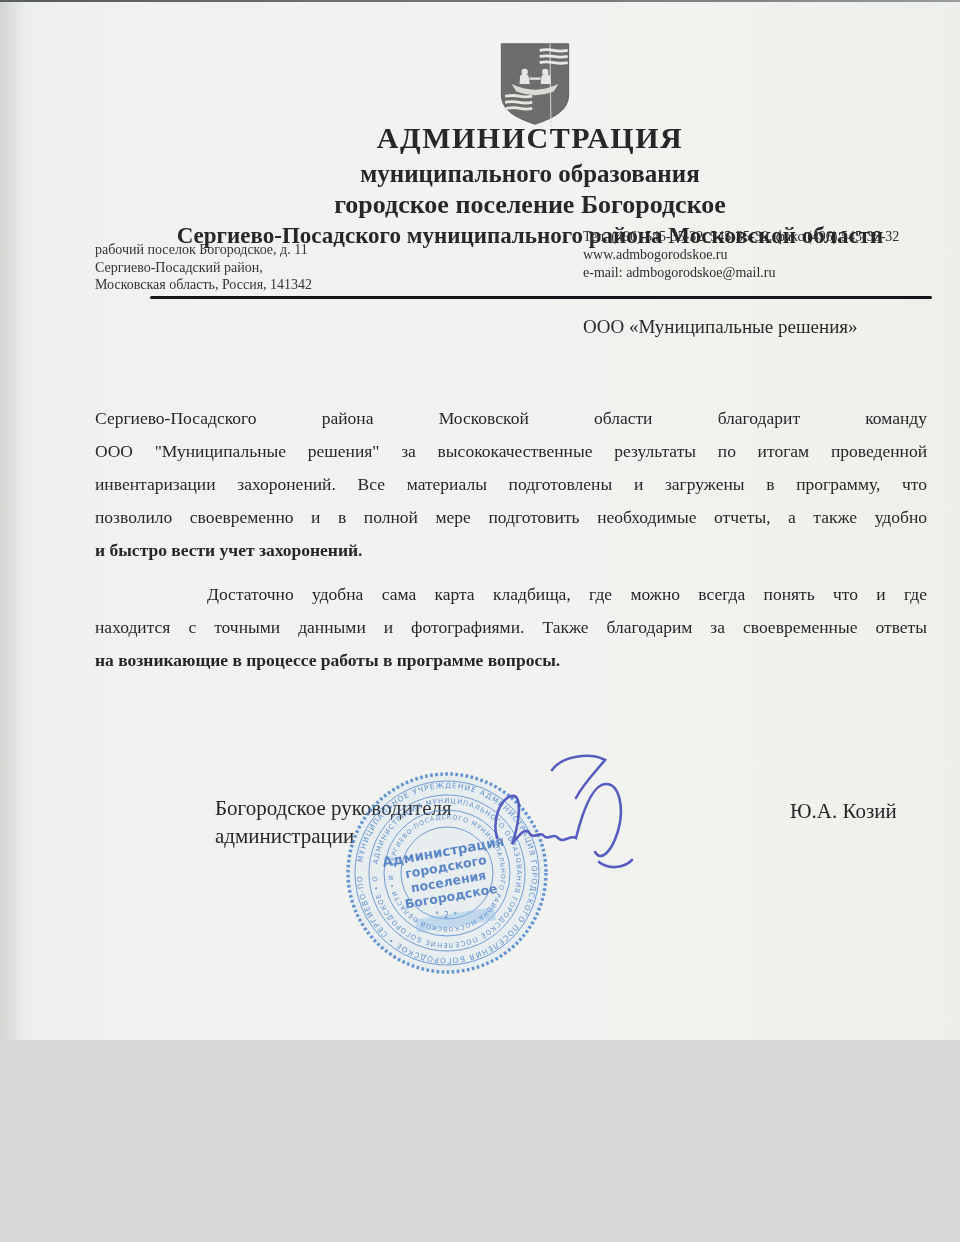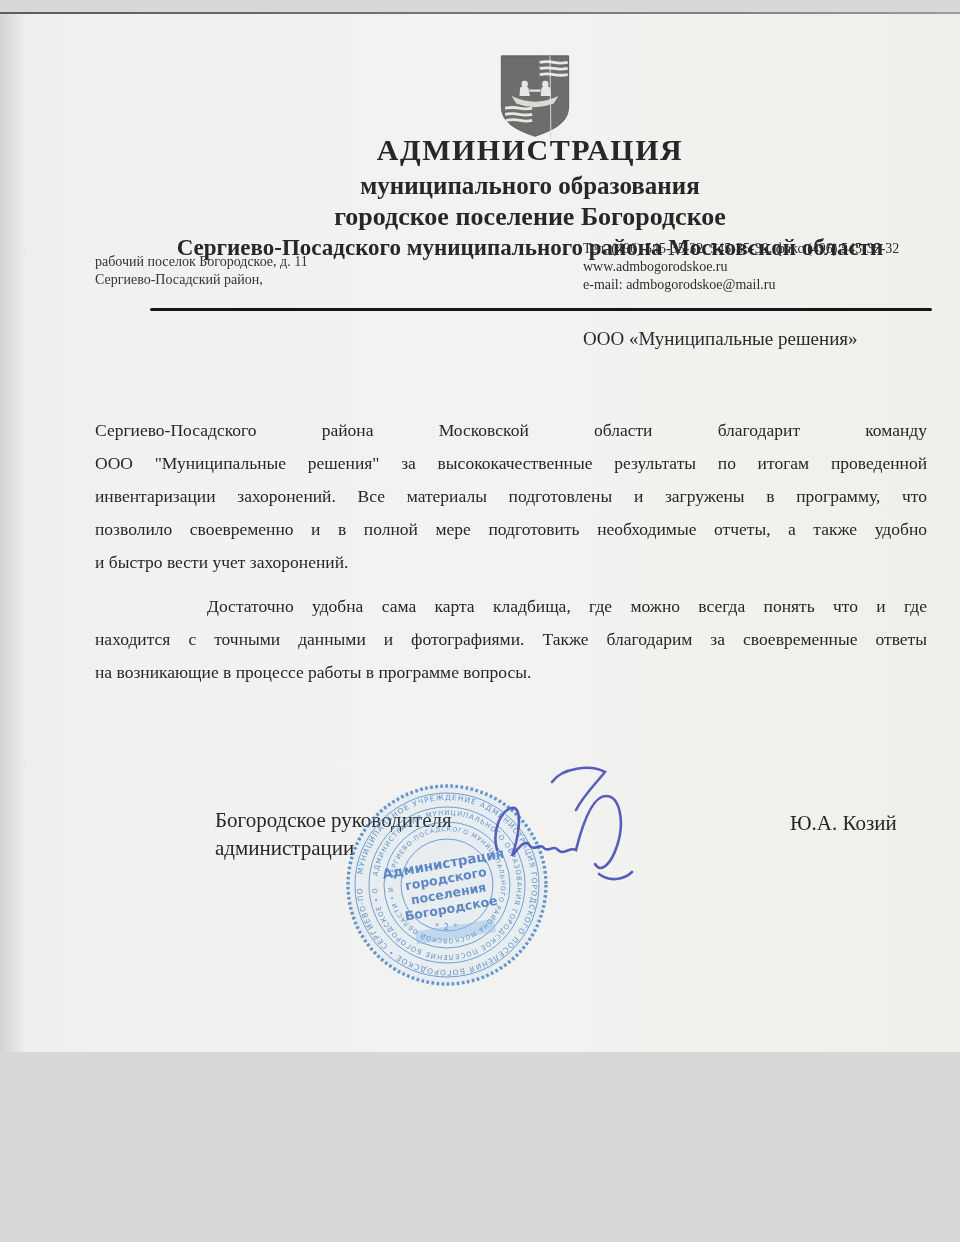--- a/index.html
+++ b/index.html
@@ -1,17 +1,17 @@
 <!DOCTYPE html>
 <html lang="ru"><head>
 <meta charset="utf-8">
 <style>
   html,body{margin:0;padding:0;}
   body{background:#d8d8d8;font-family:"Liberation Serif","DejaVu Serif",serif;}
-  .page{position:relative;width:960px;height:1040px;margin:12px auto;overflow:hidden;
+  .page{position:relative;width:960px;height:1040px;margin:0 auto;overflow:hidden;
     background:linear-gradient(90deg,#e6e8e5 0,#edefec 3%,#f1f2f0 12%,#f2f3f0 55%,#eff1ed 88%,#edefeb 100%);
     color:#2b2b2b;}
   .scan-top-edge{position:absolute;left:0;top:0;width:960px;height:2px;
     background:linear-gradient(90deg,#3c4147,#565b60 40%,#6a6e72 75%,#8a8d90);opacity:.85;}
   .scan-left-shade{position:absolute;left:0;top:0;width:26px;height:1242px;
     background:linear-gradient(90deg,rgba(120,124,118,.18),rgba(120,124,118,0));}
   .abs{position:absolute;}
 
   
   .head{left:90px;top:118px;width:880px;text-align:center;color:#272727;}
@@ -23,21 +23,21 @@
   .addr{left:95px;top:241px;width:330px;font-size:14px;line-height:17.5px;color:#333;}
   .contacts{left:583px;top:228px;width:360px;font-size:14px;line-height:18px;color:#2e2e2e;}
 
   .rule{left:150px;top:296px;width:782px;height:3px;background:#15161a;border-radius:2px;}
 
   .recipient{left:583px;top:316px;width:340px;font-size:19px;color:#2a2a2a;}
 
   
   .body-text{left:95px;top:402px;width:832px;font-size:17.5px;color:#262626;}
   .jline{line-height:33px;text-align:justify;text-align-last:justify;white-space:normal;}
-  .jline.last{text-align-last:left;}
+  .jline.last{text-align-last:left;font-weight:bold;}
   .jline.indent{text-indent:112px;}
   .par2{margin-top:11px;}
 
   .sig-label{left:215px;top:795px;font-size:21px;line-height:27.5px;color:#262626;}
   .sig-name{left:790px;top:799px;font-size:21px;color:#262626;}
 
   .footer{left:145px;top:1175px;font-size:17px;line-height:23px;color:#333;}
 
   .stamp-wrap{left:342px;top:768px;width:210px;height:210px;}
   .signature-wrap{left:478px;top:748px;width:196px;height:128px;}
@@ -77,20 +77,21 @@
   <div class="abs head">
     <div class="h1">АДМИНИСТРАЦИЯ</div>
     <div class="h2">муниципального образования</div>
     <div class="h3">городское поселение Богородское</div>
     <div class="h4">Сергиево-Посадского муниципального района Московской области</div>
   </div>
 
   <div class="abs addr">
     <div>рабочий поселок Богородское, д. 11</div>
     <div>Сергиево-Посадский район,</div>
+    <div>Московская область, Россия, 141342</div>
   </div>
 
   <div class="abs contacts">
     <div>Тел. (496) 545-35-32, 545-35-39, факс (496) 545-35-32</div>
     <div>www.admbogorodskoe.ru</div>
     <div>e-mail: admbogorodskoe@mail.ru</div>
   </div>
 
   <div class="abs rule"></div>
 

